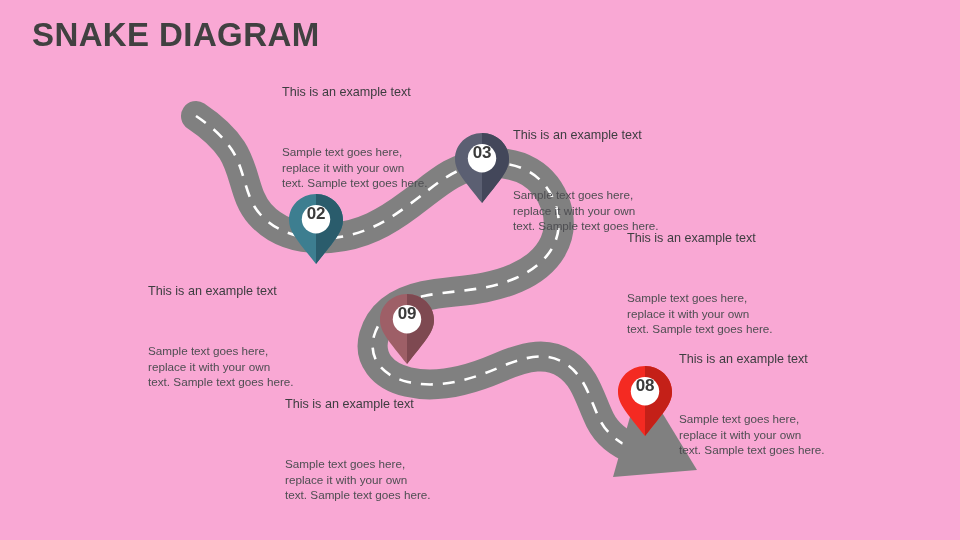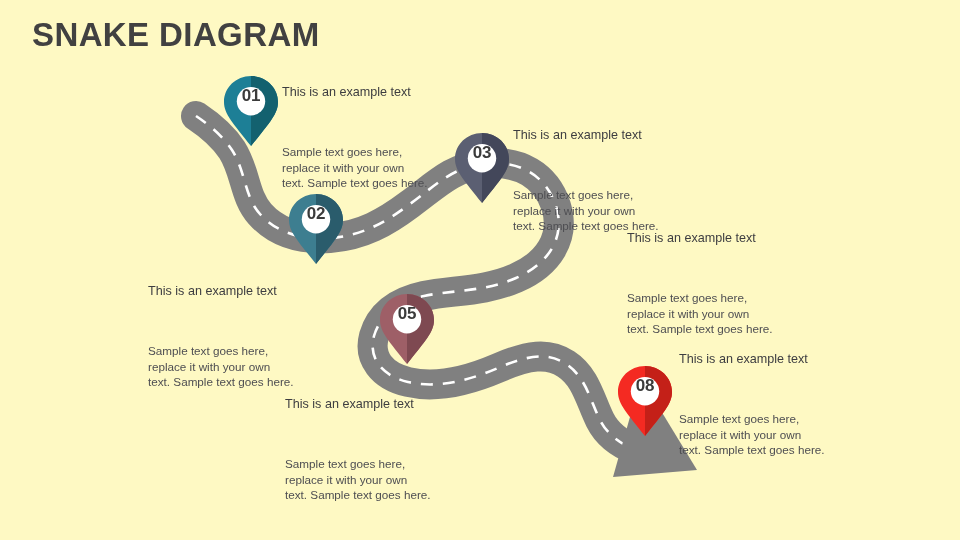--- a/index.html
+++ b/index.html
@@ -12,21 +12,21 @@
     height: 540px;
     position: relative;
     overflow: hidden;
     font-family: "Liberation Sans", sans-serif;
   }
   #slide {
     position: absolute;
     left: 0; top: 0;
     width: 960px;
     height: 540px;
-    background: #fef9c3;
+    background: #f9a8d4;
   }
   #title {
     position: absolute;
     left: 32px;
     top: 16px;
     font-size: 33px;
     font-weight: bold;
     letter-spacing: 0.4px;
     color: #414141;
     font-family: "Liberation Sans", sans-serif;
@@ -131,28 +131,20 @@
                C 528,355 548,352 566,364
                C 586,377 590,400 600,420
                C 607,434 620,444 636,450" fill="none" stroke="#ffffff" stroke-width="2.6" stroke-dasharray="12 10" stroke-linecap="butt"></path>
     </g>
 
     <g>
       <path d="M 641,378 L 697,470 L 613,477 Z" fill="#808080"></path>
     </g>
   </svg>
 
-  <div class="pin" style="left:224px; top:76px;">
-    <svg width="54" height="70" viewBox="0 0 54 70" xmlns="http://www.w3.org/2000/svg">
-      <path d="M27,0 C12,0 0,11.6 0,25.9 C0,38 9,47 27,70 C45,47 54,38 54,25.9 C54,11.6 42,0 27,0 Z" fill="#1d7f96"></path>
-      <path d="M27,0 C42,0 54,11.6 54,25.9 C54,38 45,47 27,70 Z" fill="#13616f"></path>
-      <circle cx="27" cy="25.2" r="14.2" fill="#ffffff"></circle>
-    </svg>
-    <div class="pin-num">01</div>
-  </div>
   <div class="txt" style="left:282px; top:84px;">
     <div class="hd">This is an example text</div>
     <div class="bd">
       <span>Sample text goes here,</span>
       <span>replace it with your own</span>
       <span>text. Sample text goes here.</span>
     </div>
   </div>
 
   <div class="pin" style="left:289px; top:194px;">
@@ -188,21 +180,21 @@
       <span>text. Sample text goes here.</span>
     </div>
   </div>
 
   <div class="pin" style="left:380px; top:294px;">
     <svg width="54" height="70" viewBox="0 0 54 70" xmlns="http://www.w3.org/2000/svg">
       <path d="M27,0 C12,0 0,11.6 0,25.9 C0,38 9,47 27,70 C45,47 54,38 54,25.9 C54,11.6 42,0 27,0 Z" fill="#9e5f67"></path>
       <path d="M27,0 C42,0 54,11.6 54,25.9 C54,38 45,47 27,70 Z" fill="#7e4951"></path>
       <circle cx="27" cy="25.2" r="14.2" fill="#ffffff"></circle>
     </svg>
-    <div class="pin-num">05</div>
+    <div class="pin-num">09</div>
   </div>
   <div class="txt" style="left:285px; top:396px;">
     <div class="hd">This is an example text</div>
     <div class="bd">
       <span>Sample text goes here,</span>
       <span>replace it with your own</span>
       <span>text. Sample text goes here.</span>
     </div>
   </div>
 

